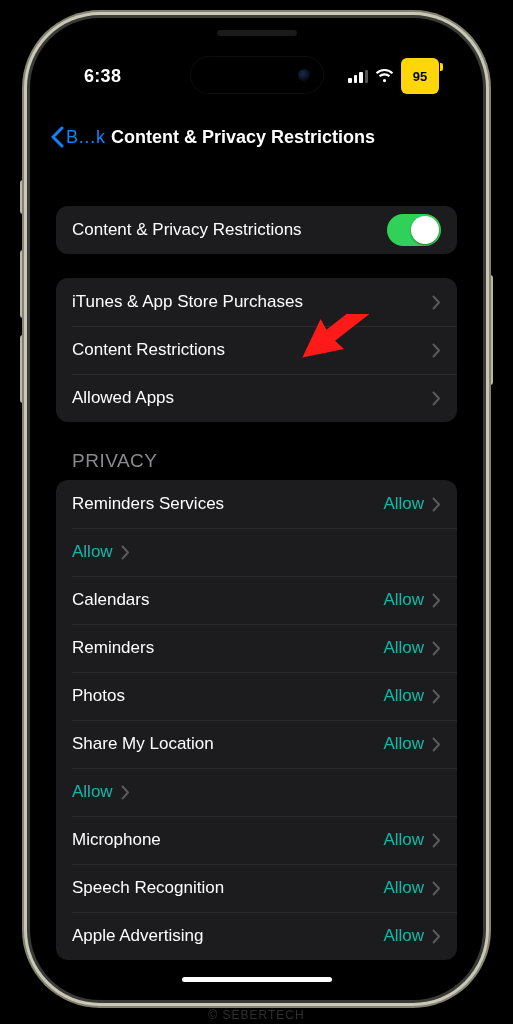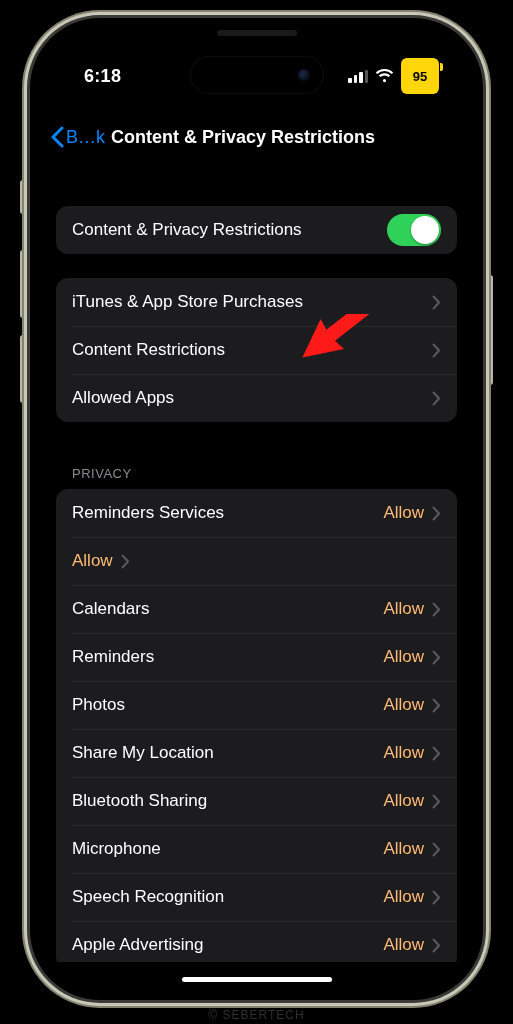--- a/index.html
+++ b/index.html
@@ -197,24 +197,24 @@
   }
 
   .group {
     background: #1c1c1e;
     border-radius: 12px;
     overflow: hidden;
   }
   .group + .group { margin-top: 24px; }
   .section-header {
     color: #8a8a8e;
-    font-size: 13px;
+    font-size: 19px;
     letter-spacing: 0.5px;
     text-transform: uppercase;
-    margin: 44px 0 8px 16px;
+    margin: 28px 0 8px 16px;
   }
 
   .row {
     display: flex;
     align-items: center;
     min-height: 48px;
     padding: 0 16px;
     position: relative;
     color: #fff;
     font-size: 17px;
@@ -223,21 +223,21 @@
     content: "";
     position: absolute;
     top: 0;
     left: 16px;
     right: 0;
     height: 1px;
     background: #2b2b2d;
   }
   .row .label { flex: 1; white-space: nowrap; overflow: hidden; text-overflow: ellipsis;}
   .row .value {
-    color: #fdba74;
+    color: #14b8a6;
     font-size: 17px;
     margin-right: 8px;
   }
   .chevron {
     color: #5a5a5e;
     display: flex;
     align-items: center;
   }
   .chevron svg { display:block; }
 
@@ -304,21 +304,21 @@
 
   <div class="phone">
     <div class="phone-inner">
 
       <div class="ear-slot"></div>
       <div class="dynamic-island">
         <div class="cam"></div>
       </div>
 
       <div class="status-bar">
-        <div class="status-time">6:18</div>
+        <div class="status-time">6:38</div>
         <div class="status-right">
           <div class="sig-bars">
             <span class="on"></span>
               <span class="on"></span>
               <span></span>
               <span></span>
           </div>
           <div class="wifi-icon">
             <svg width="19" height="14" viewBox="0 0 19 14">
               <path d="M9.5 13.2a1.6 1.6 0 1 0 0-3.2 1.6 1.6 0 0 0 0 3.2zM5.3 8.1a6 6 0 0 1 8.4 0l1.5-1.5a8.1 8.1 0 0 0-11.4 0l1.5 1.5zM2.3 5.1a10.2 10.2 0 0 1 14.4 0l1.5-1.5a12.3 12.3 0 0 0-17.4 0l1.5 1.5z" fill="#fff"></path>
@@ -430,21 +430,20 @@
           <div class="row">
             <div class="label">Share My Location</div>
             <div class="value">Allow</div>
             <span class="chevron">
                 <svg width="9" height="15" viewBox="0 0 9 15">
                   <path d="M1.5 1.5 7 7.5l-5.5 6" stroke="#5a5a5e" stroke-width="2" fill="none" stroke-linecap="round" stroke-linejoin="round"></path>
                 </svg>
               </span>
           </div>
           <div class="row">
-            <div class="label">Bluetooth Sharing</div>
             <div class="value">Allow</div>
             <span class="chevron">
                 <svg width="9" height="15" viewBox="0 0 9 15">
                   <path d="M1.5 1.5 7 7.5l-5.5 6" stroke="#5a5a5e" stroke-width="2" fill="none" stroke-linecap="round" stroke-linejoin="round"></path>
                 </svg>
               </span>
           </div>
           <div class="row">
             <div class="label">Microphone</div>
             <div class="value">Allow</div>

